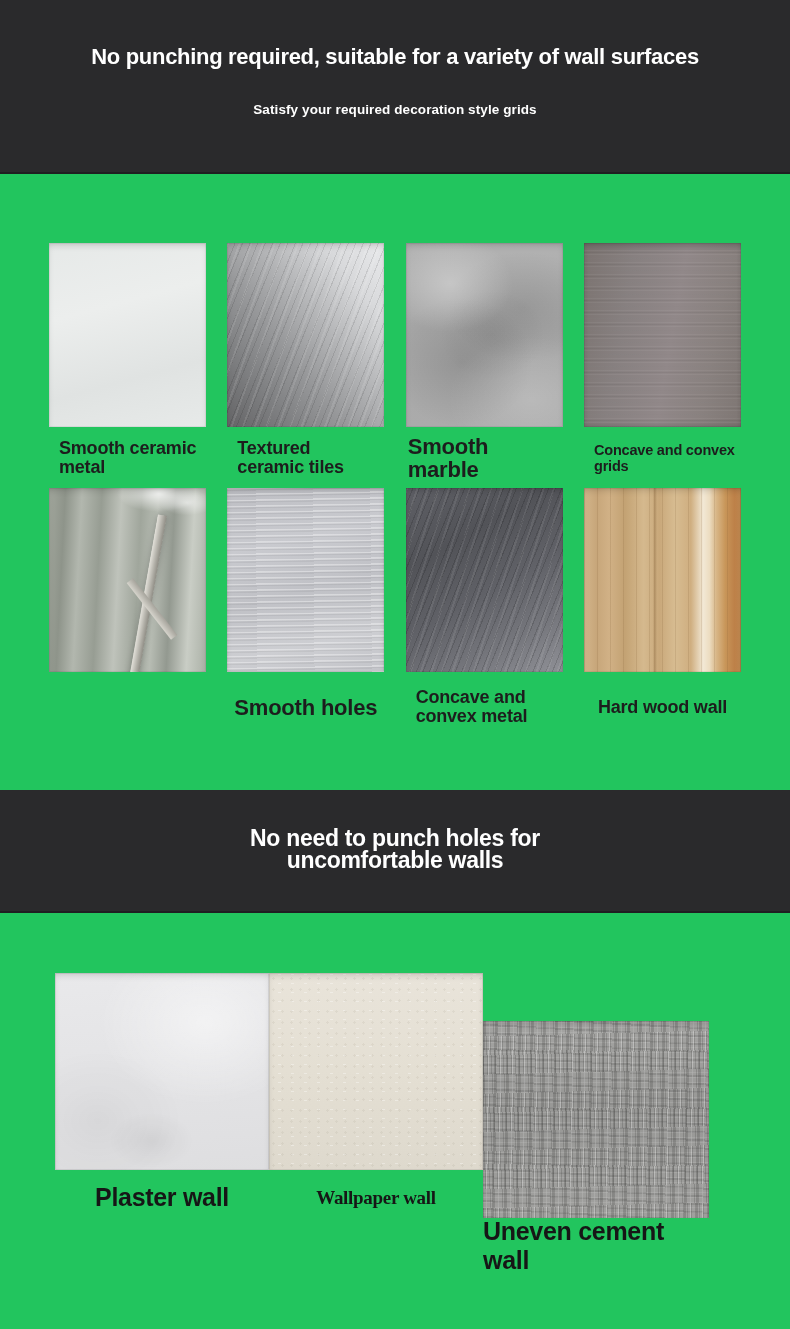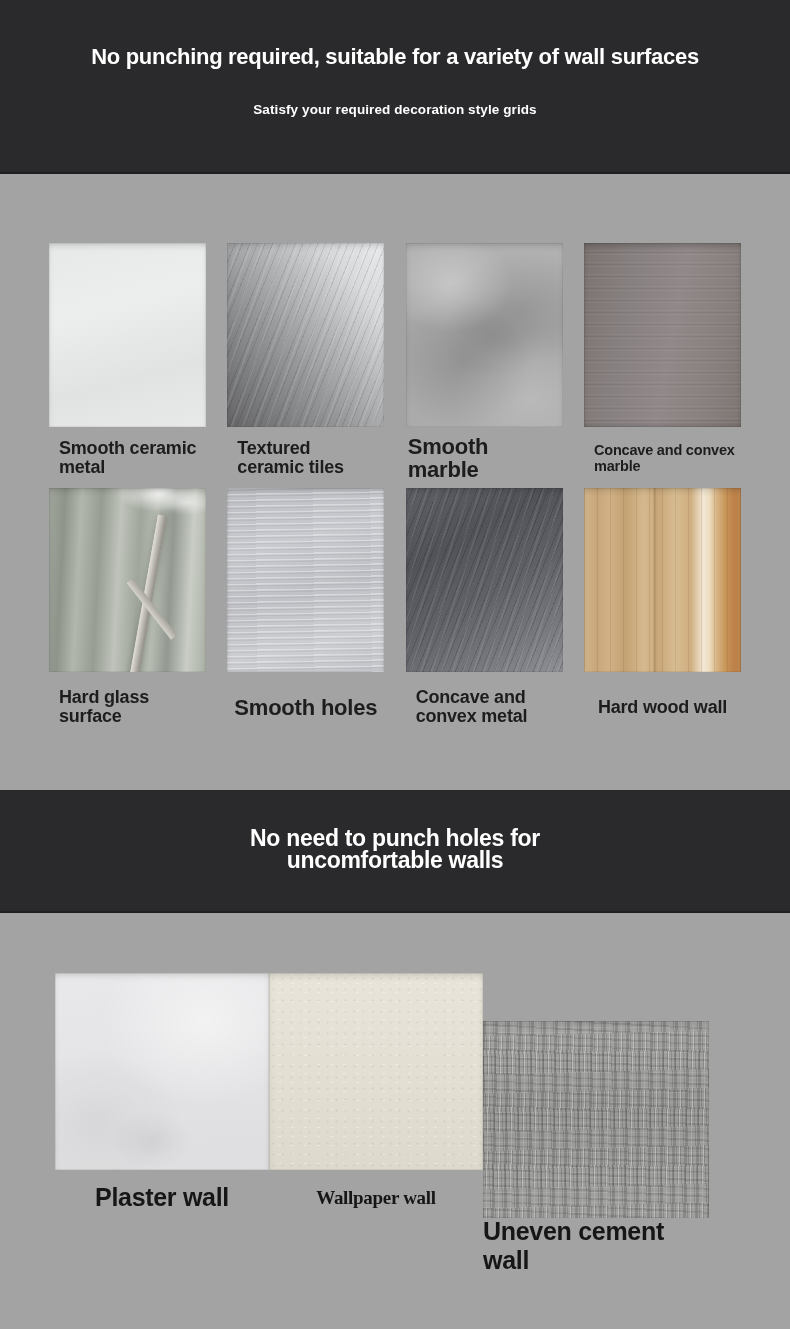--- a/index.html
+++ b/index.html
@@ -2,21 +2,21 @@
 <html><head>
 <meta charset="utf-8">
 <style>
   html,body{margin:0;padding:0;}
   body{
     width:790px;
     font-family:"Liberation Sans","DejaVu Sans",sans-serif;
     background:#ffffff;
     -webkit-font-smoothing:antialiased;
   }
-  .page{width:790px;height:1329px;overflow:hidden;background:#a3a3a3;position:relative;}
+  .page{width:790px;height:1329px;overflow:hidden;background:#22c55e;position:relative;}
 
   
   .banner{
     background:#2a2a2c;
     color:#ffffff;
     text-align:center;
     box-sizing:border-box;
     border-bottom:2px solid #1f1f21;
   }
   .banner-top{height:174px;padding-top:47px;}
@@ -195,32 +195,28 @@
         <div class="tile tex-marble-smooth"></div>
         <div class="cap cap-lg">
           <span>Smooth marble</span>
           <span></span>
         </div>
       </div>
       <div class="cell">
         <div class="tile tex-marble-concave"></div>
         <div class="cap cap-sm">
           <span>Concave and convex</span>
-          <span>marble</span>
+          <span>grids</span>
         </div>
       </div>
     </div>
 
     <div class="row row2">
       <div class="cell">
         <div class="tile tex-glass"></div>
-        <div class="cap cap-md">
-          <span>Hard glass surface</span>
-          <span></span>
-        </div>
       </div>
       <div class="cell">
         <div class="tile tex-metal-smooth"></div>
         <div class="cap cap-lg">
           <span>Smooth holes</span>
           <span></span>
         </div>
       </div>
       <div class="cell">
         <div class="tile tex-metal-concave"></div>

